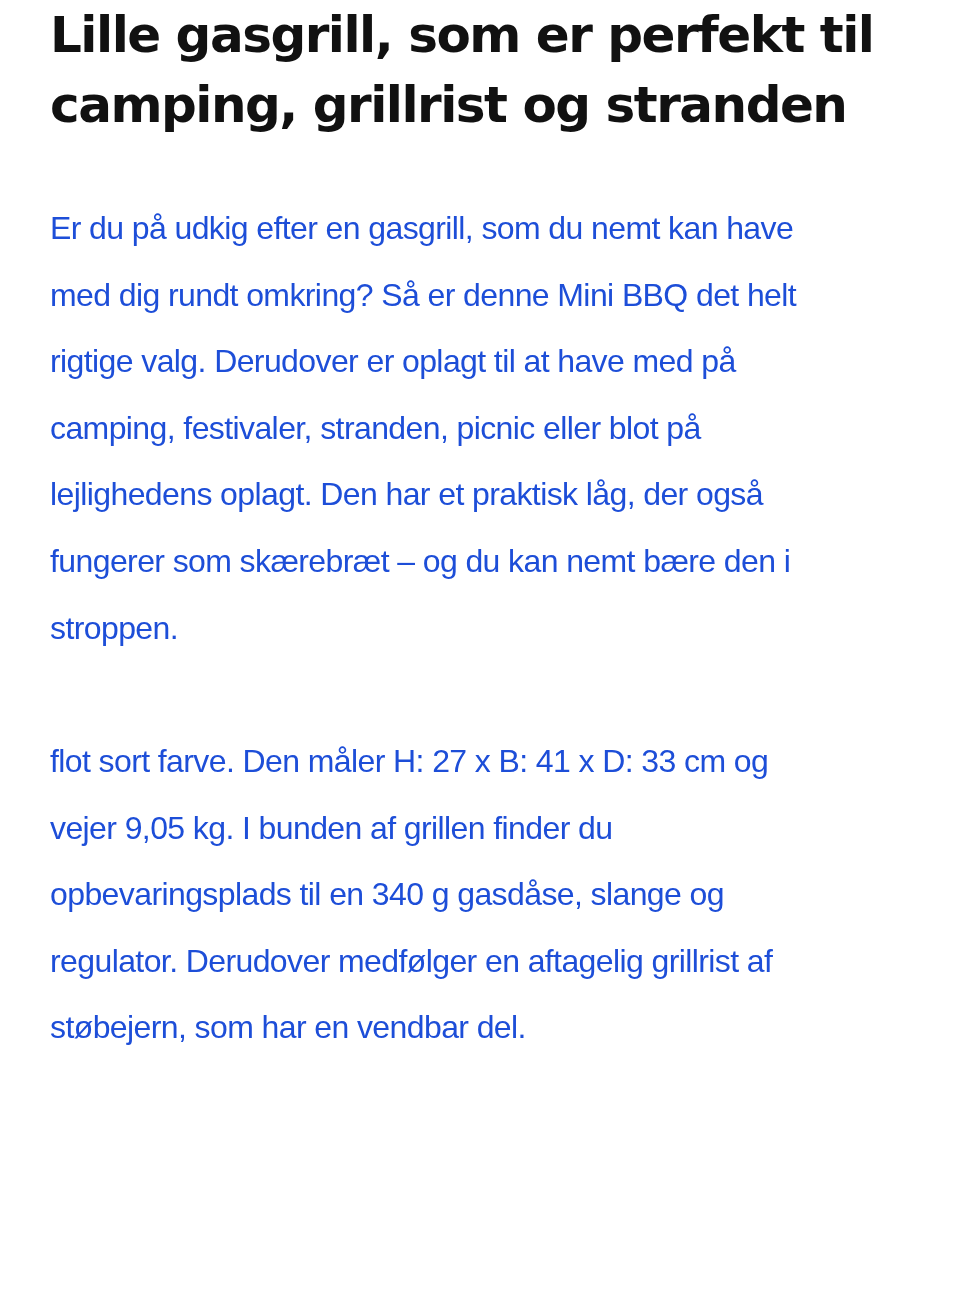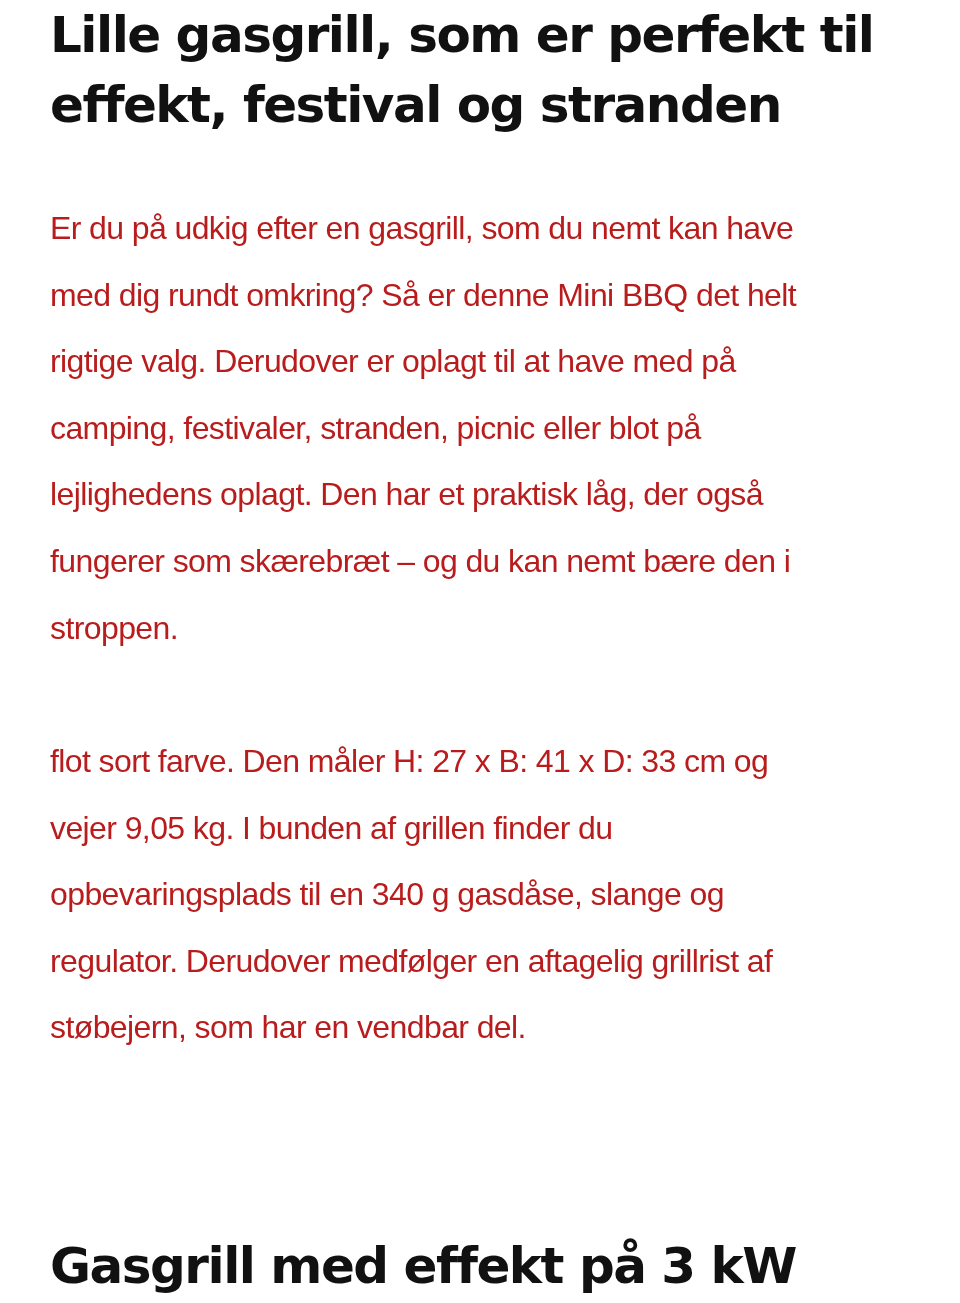--- a/index.html
+++ b/index.html
@@ -30,53 +30,52 @@
     }
     .h1 { top: 0px; }
     .h2 { top: 1231px; }
     .para {
       position: absolute;
       left: 50px;
       margin: 0;
       font-family: "Liberation Sans", sans-serif;
       font-size: 32px;
       line-height: 66.6px;
-      color: #b91c1c;
+      color: #1d4ed8;
       letter-spacing: -0.6px;
     }
     .para .line {
       display: block;
       white-space: nowrap;
     }
     .p1 { top: 195px; }
     .p2 { top: 728px; }
   </style>
 </head>
 <body>
 
 <div class="page">
 
   <h1 class="heading h1">
     <span style="display:block">Lille gasgrill, som er perfekt til</span>
-    <span style="display:block">effekt, festival og stranden</span>
+    <span style="display:block">camping, grillrist og stranden</span>
   </h1>
 
   <p class="para p1">
     <span class="line">Er du på udkig efter en gasgrill, som du nemt kan have</span>
     <span class="line">med dig rundt omkring? Så er denne Mini BBQ det helt</span>
     <span class="line">rigtige valg. Derudover er oplagt til at have med på</span>
     <span class="line">camping, festivaler, stranden, picnic eller blot på</span>
     <span class="line">lejlighedens oplagt. Den har et praktisk låg, der også</span>
     <span class="line">fungerer som skærebræt – og du kan nemt bære den i</span>
     <span class="line">stroppen.</span>
   </p>
 
   <p class="para p2">
     <span class="line">flot sort farve. Den måler H: 27 x B: 41 x D: 33 cm og</span>
     <span class="line">vejer 9,05 kg. I bunden af grillen finder du</span>
     <span class="line">opbevaringsplads til en 340 g gasdåse, slange og</span>
     <span class="line">regulator. Derudover medfølger en aftagelig grillrist af</span>
     <span class="line">støbejern, som har en vendbar del.</span>
   </p>
 
-  <h2 class="heading h2">Gasgrill med effekt på 3 kW</h2>
 
 </div>
 
 </body></html>

